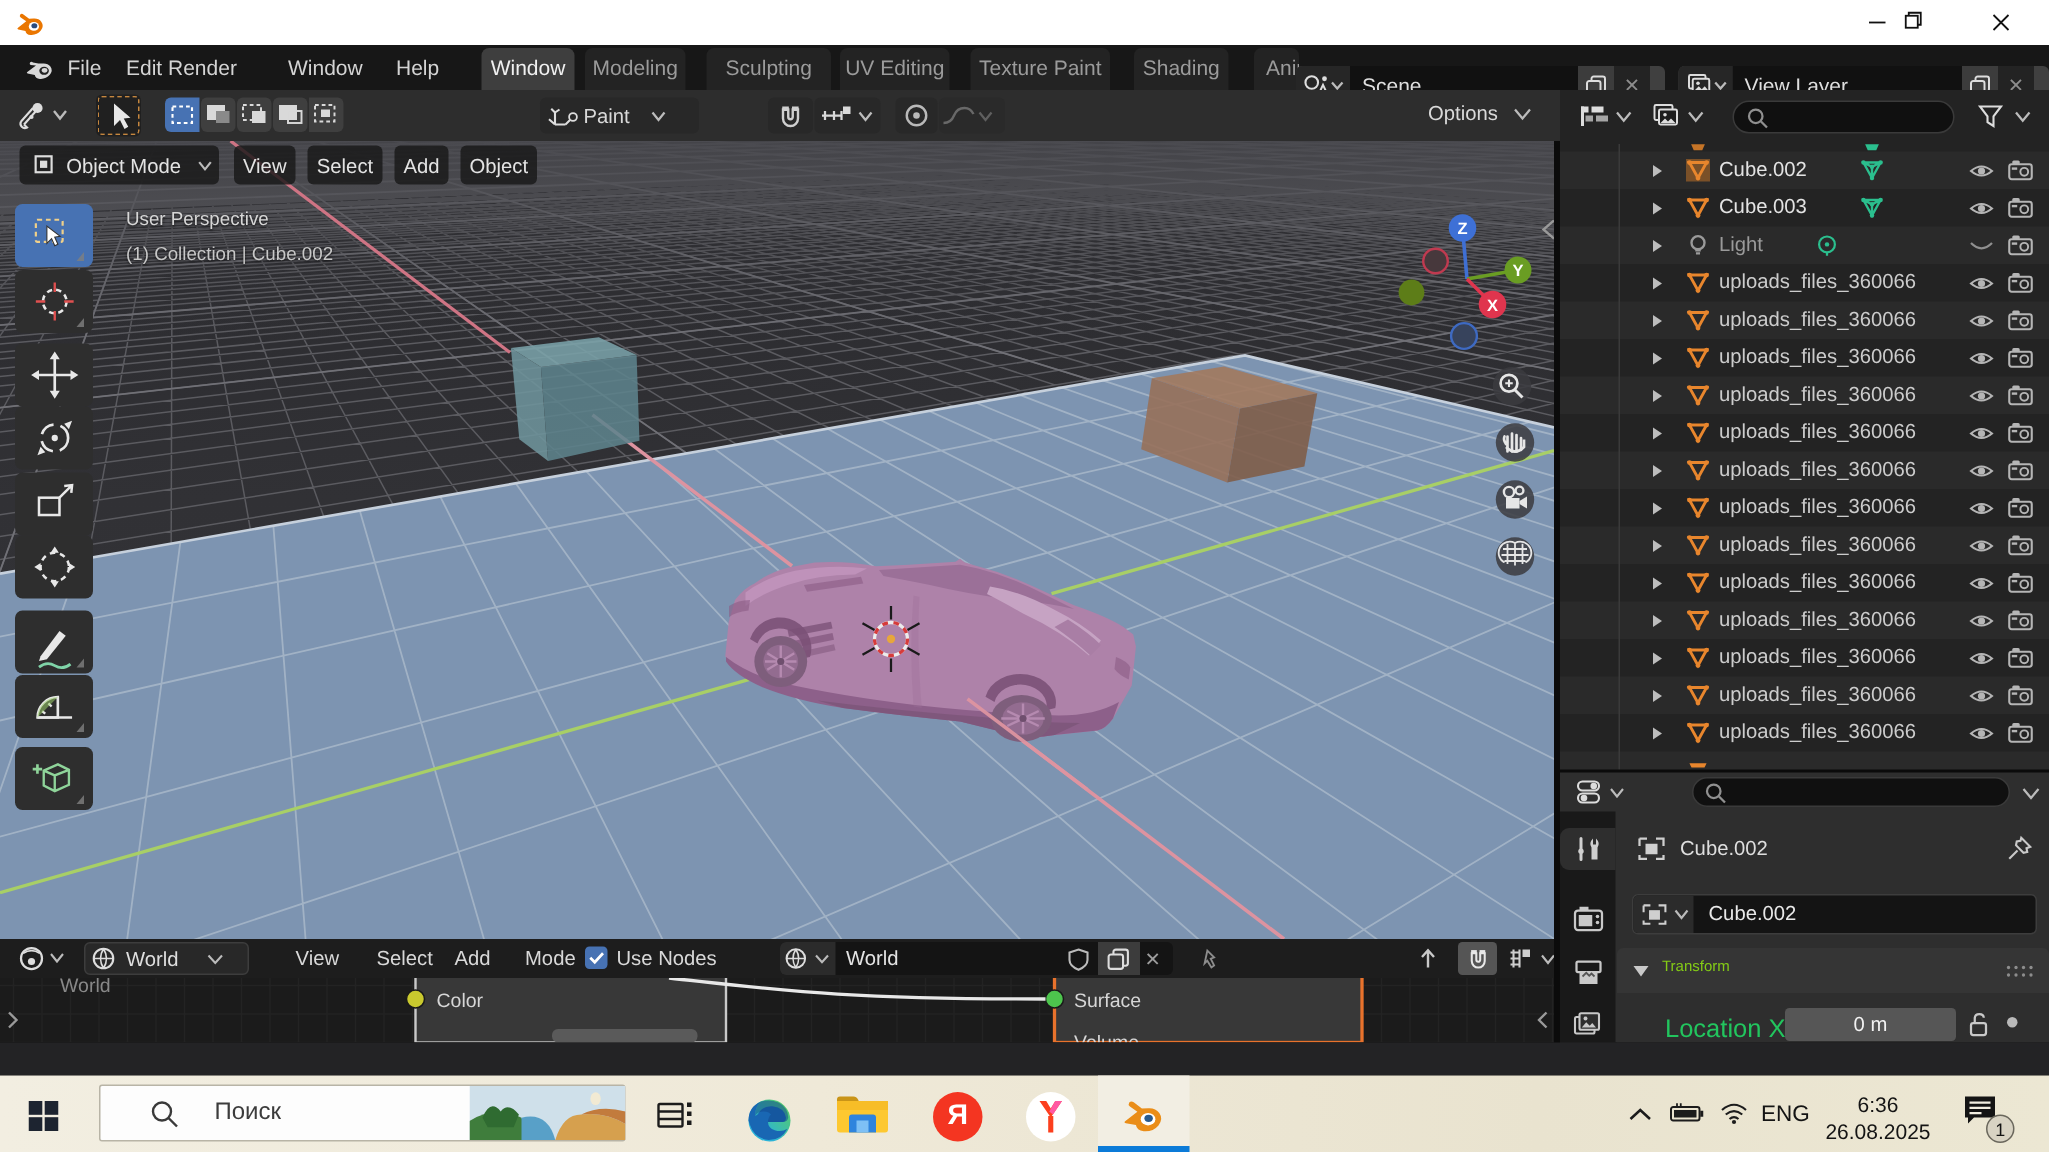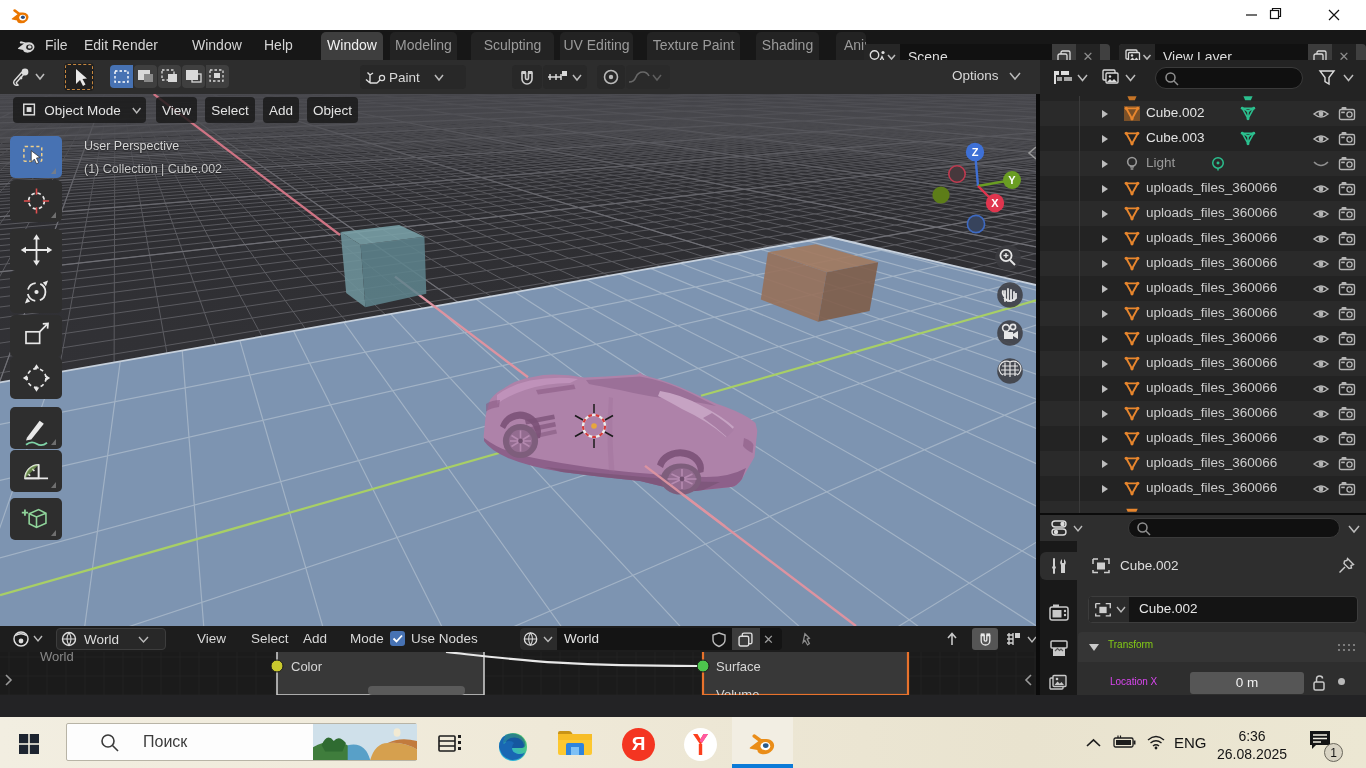--- a/index.html
+++ b/index.html
@@ -877,21 +877,21 @@
           <circle cx="8" cy="3" r="1.1"></circle>
           <circle cx="13" cy="3" r="1.1"></circle>
           <circle cx="18" cy="3" r="1.1"></circle>
 <circle cx="3" cy="8" r="1.1"></circle>
           <circle cx="8" cy="8" r="1.1"></circle>
           <circle cx="13" cy="8" r="1.1"></circle>
           <circle cx="18" cy="8" r="1.1"></circle>
         </g>
       </svg>
       <div class="abs" style="left:38px;top:147px;width:288px;height:33px;background:#2e2e2e"></div>
-      <div class="abs" style="left:70px;top:161px;font-size:10px;color:#d946ef">Location X</div>
+      <div class="abs" style="left:70px;top:161px;font-size:17px;color:#22c55e">Location X</div>
       <div class="abs" style="left:150px;top:157px;width:114px;height:22px;background:#565656;border-radius:3px;color:#f2f2f2;font-size:13.5px;text-align:center;line-height:22px">0 m</div>
       <svg class="abs" style="left:270px;top:158px" width="18" height="20" viewBox="0 0 18 20">
 <rect x="4" y="9" width="10" height="8" rx="1.5" fill="none" stroke="#c9c9c9" stroke-width="1.5"></rect>
 <path d="M6.5 9 L6.5 6 Q6.5 3 9.5 3 Q12.5 3 12.5 5.5" fill="none" stroke="#c9c9c9" stroke-width="1.5"></path>
       </svg>
       <div class="abs" style="left:298px;top:163px;width:7px;height:7px;border-radius:50%;background:#b9b9b9"></div>
     </div>
 <div class="abs" id="shader">
       <svg class="abs" style="left:0;top:26px" width="1036" height="43" viewBox="0 652 1036 43">
         <rect x="0" y="652" width="1036" height="43" fill="#1b1b1b"></rect>

